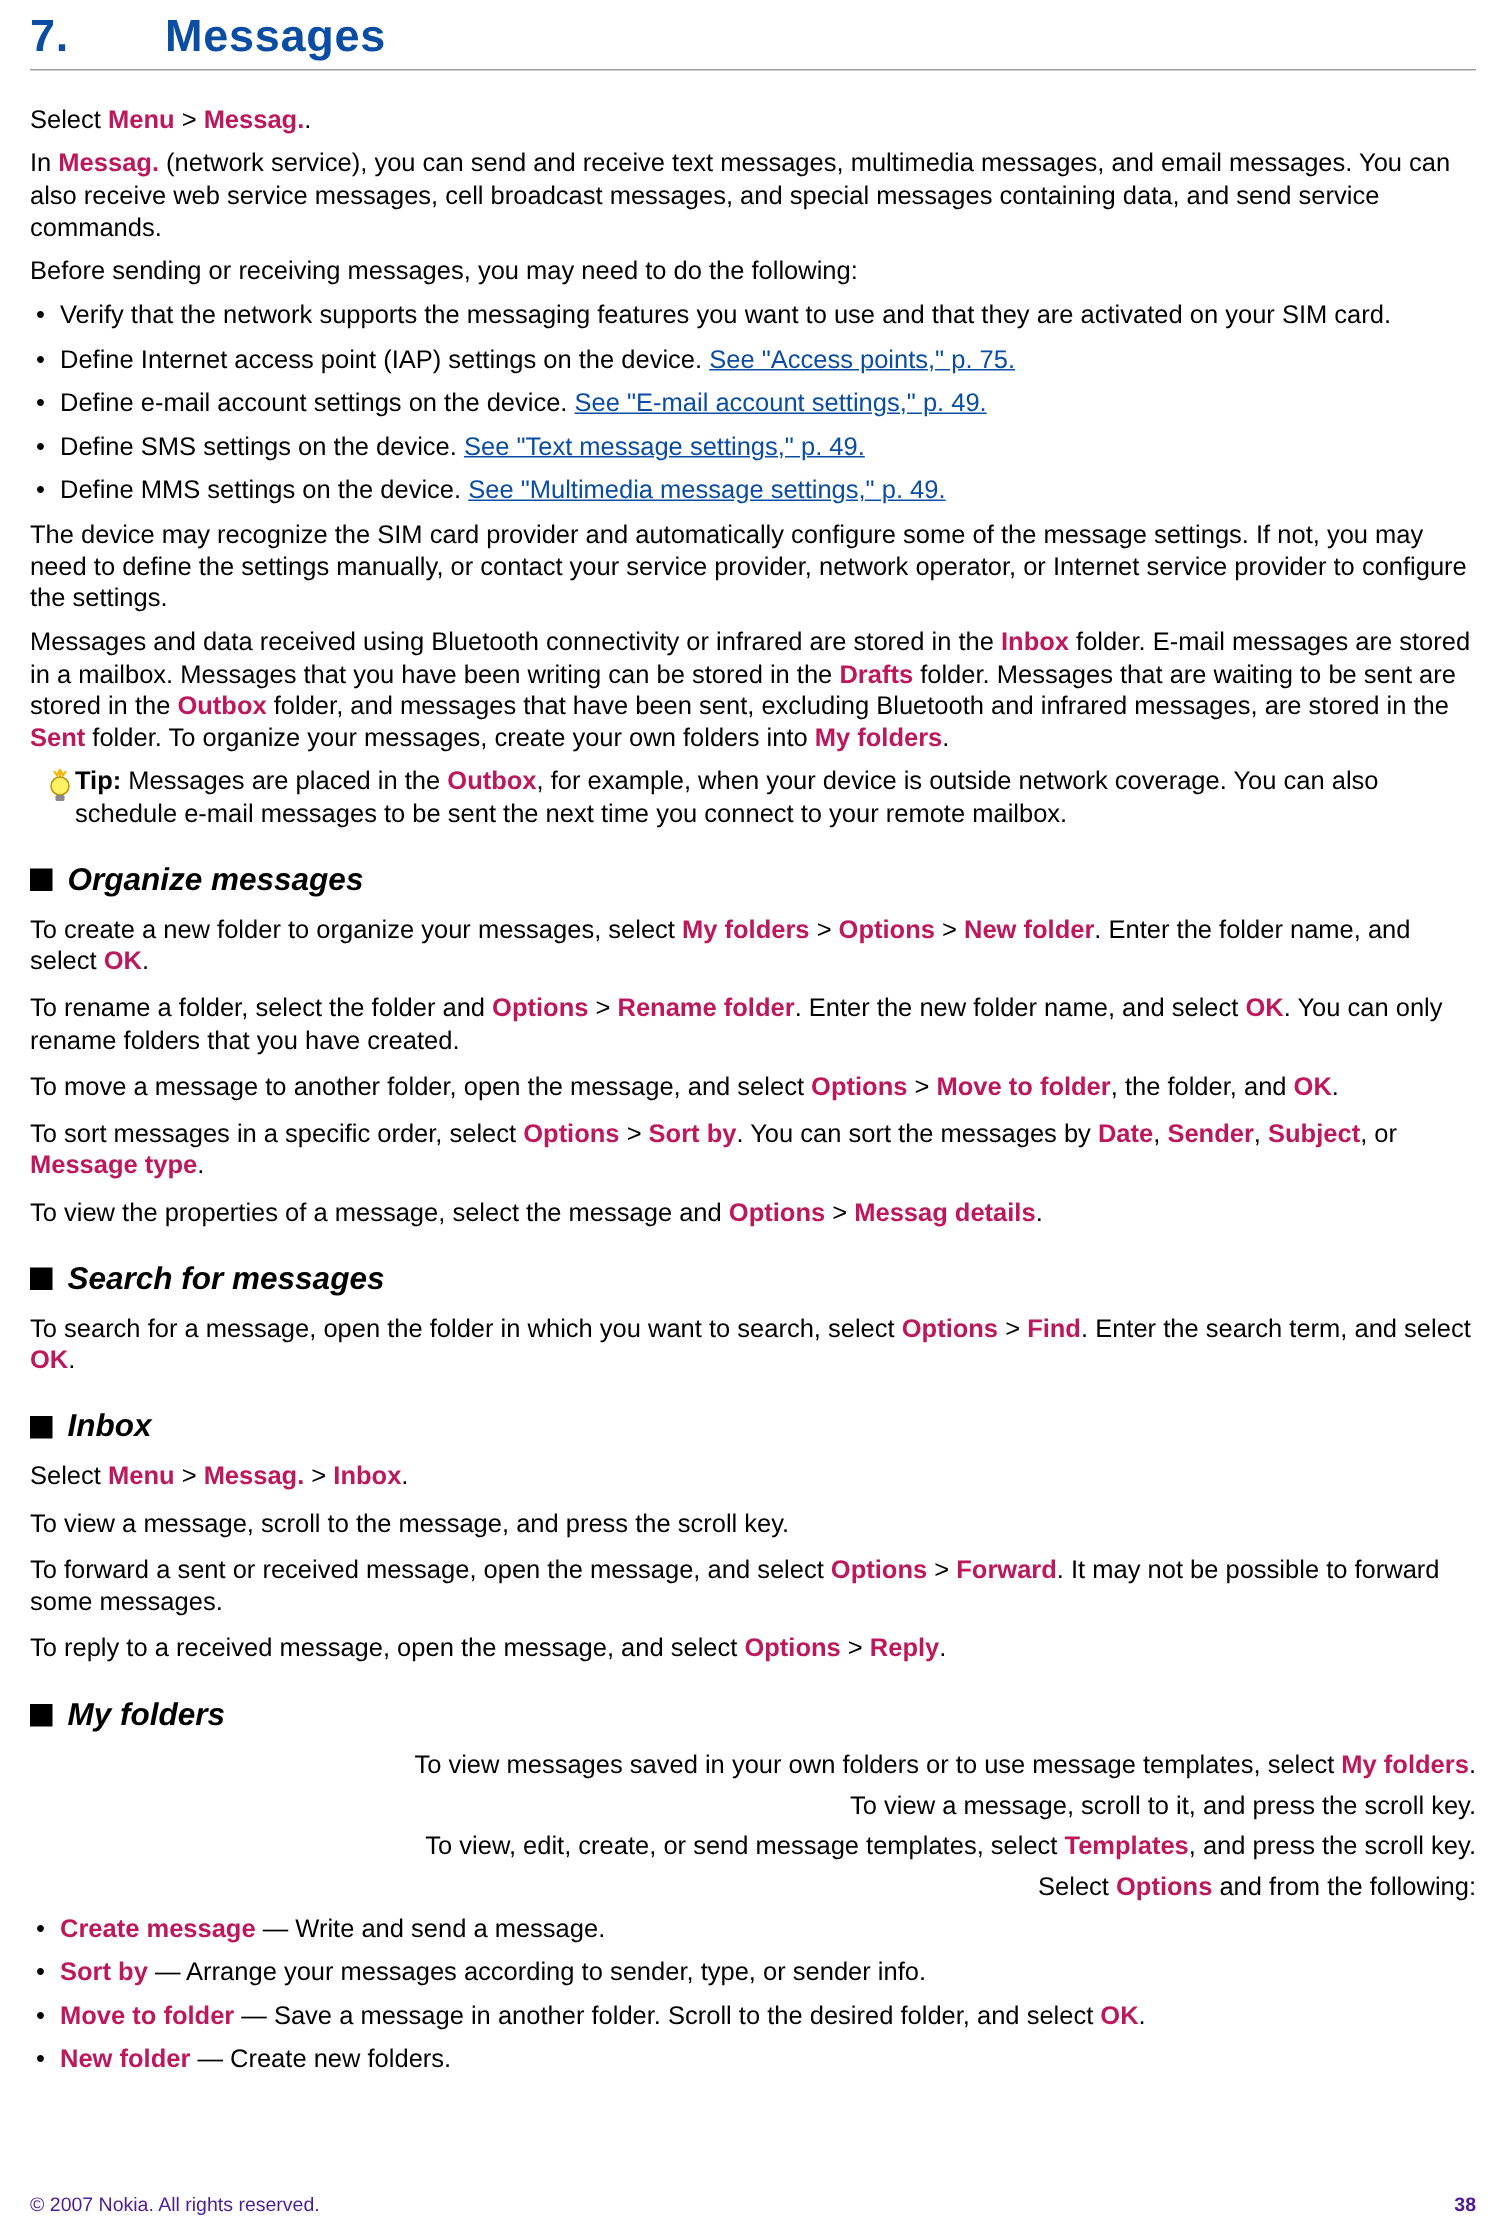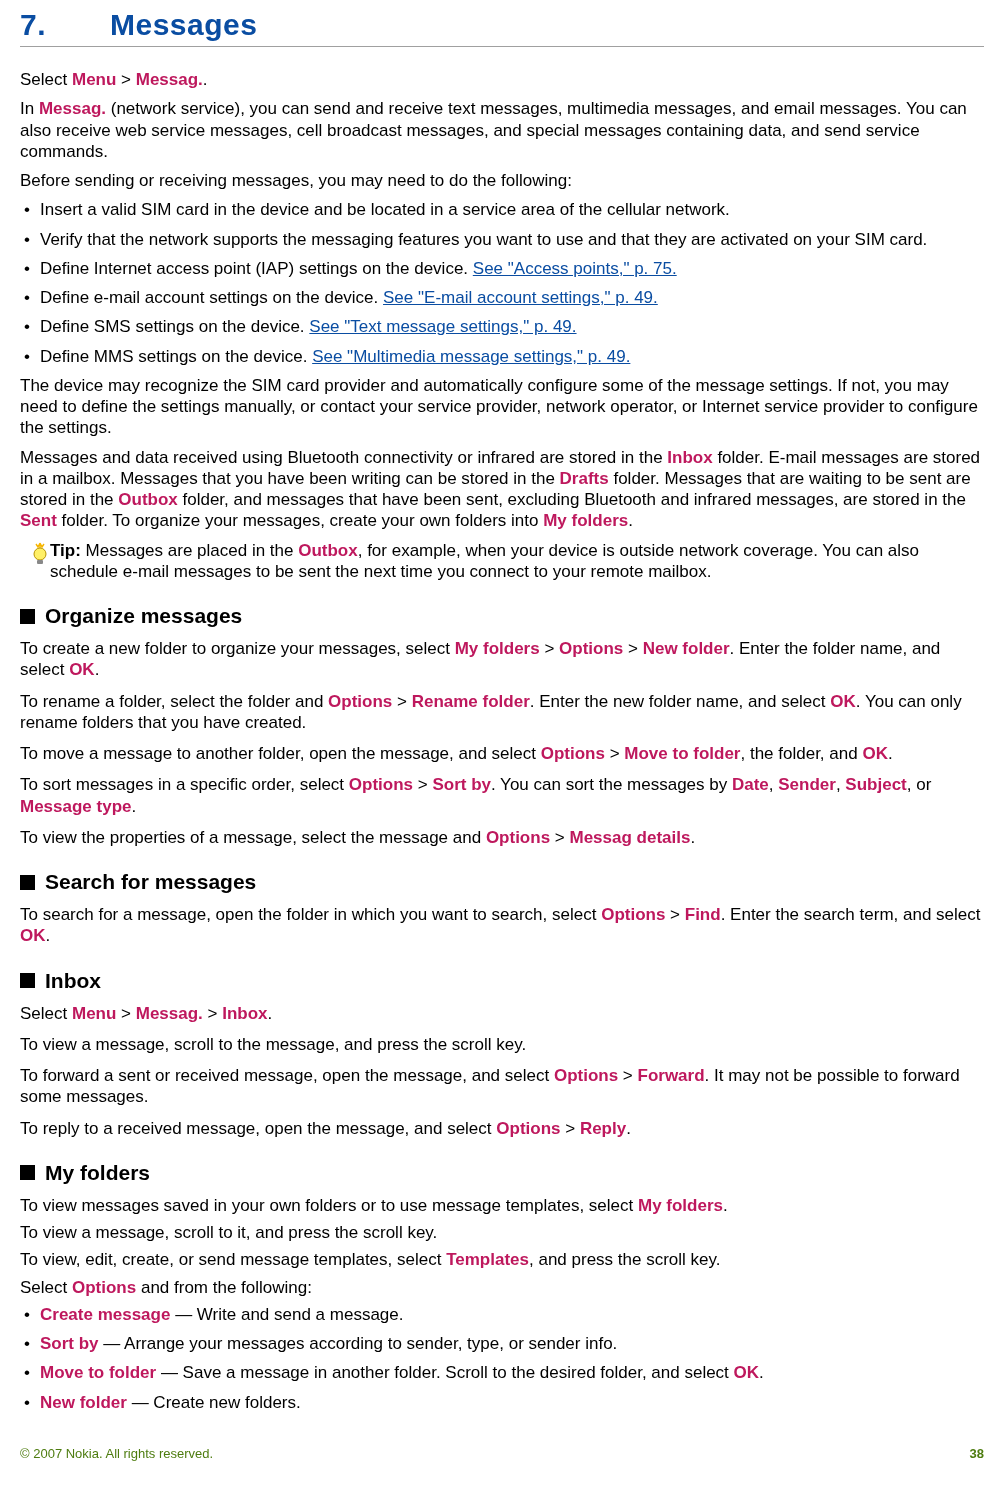--- a/index.html
+++ b/index.html
@@ -8,34 +8,34 @@
   h1.chapter {
     color: #0a4da2;
     font-size: 30px;
     font-weight: bold;
     letter-spacing: 0.5px;
     margin-bottom: 4px;
   }
   h1.chapter .num { display: inline-block; width: 90px; }
   .hr { height: 1px; background: #a0a0a0; margin: 0 0 22px 0; }
   p, li { font-size: 17px; line-height: 1.25; margin-bottom: 8px; }
-  p.tight { margin-bottom: 6px; }
+  p.tight { margin-bottom: 6px; text-align: right; }
   .blue { color: #be185d; font-weight: bold; }
   a.link { color: #0a4da2; text-decoration: underline; font-weight: normal; }
   ul.bullets { list-style: none; padding-left: 0; margin-bottom: 8px; }
   ul.bullets li { position: relative; padding-left: 20px; }
   ul.bullets li::before { content: "•"; position: absolute; left: 4px; top: 0; font-size: 17px; }
   .tip { display: flex; margin: 4px 0 12px 10px; }
   .tip .icon { width: 20px; flex: 0 0 20px; padding-top: 2px; }
   .tip .icon svg { width: 20px; height: 24px; }
   .tip p { margin: 0; }
-  h2.section { font-size: 21px; font-weight: bold; margin: 22px 0 10px 0; display: flex; align-items: center; gap: 10px; }
+  h2.section { font-size: 21px; font-weight: bold; margin: 22px 0 10px 0; display: flex; align-items: center; gap: 10px; font-style: italic; }
   .sqmark { display: inline-block; width: 15px; height: 15px; background: #000; }
   .subpad { margin-bottom: 10px; }
-  .footer { position: absolute; bottom: 30px; left: 20px; right: 20px; font-size: 13px; color: #4d7c0f; display: flex; justify-content: space-between; align-items: flex-end; }
+  .footer { position: absolute; bottom: 14px; left: 20px; right: 20px; font-size: 13px; color: #4c1d95; display: flex; justify-content: space-between; align-items: flex-end; }
   .footer .pnum { font-weight: bold; }
 </style>
 </head>
 <body>
 
 <div class="page">
 
   <h1 class="chapter">
     <span class="num">7.</span><span>Messages</span>
   </h1>
@@ -43,21 +43,20 @@
 
   <p>
     <span>Select </span><span class="blue">Menu</span><span> &gt; </span><span class="blue">Messag.</span><span>.</span>
   </p>
   <p>
     <span>In </span><span class="blue">Messag.</span><span> (network service), you can send and receive text messages, multimedia messages, and email messages. You can also receive web service messages, cell broadcast messages, and special messages containing data, and send service commands.</span>
   </p>
   <p>Before sending or receiving messages, you may need to do the following:</p>
 
   <ul class="bullets">
-    <li><span>Insert a valid SIM card in the device and be located in a service area of the cellular network.</span></li>
     <li><span>Verify that the network supports the messaging features you want to use and that they are activated on your SIM card.</span></li>
     <li><span>Define Internet access point (IAP) settings on the device. </span><a class="link">See "Access points," p. 75.</a></li>
     <li><span>Define e-mail account settings on the device. </span><a class="link">See "E-mail account settings," p. 49.</a></li>
     <li><span>Define SMS settings on the device. </span><a class="link">See "Text message settings," p. 49.</a></li>
     <li><span>Define MMS settings on the device. </span><a class="link">See "Multimedia message settings," p. 49.</a></li>
   </ul>
 
   <p>The device may recognize the SIM card provider and automatically configure some of the message settings. If not, you may need to define the settings manually, or contact your service provider, network operator, or Internet service provider to configure the settings.</p>
 
   <p>

